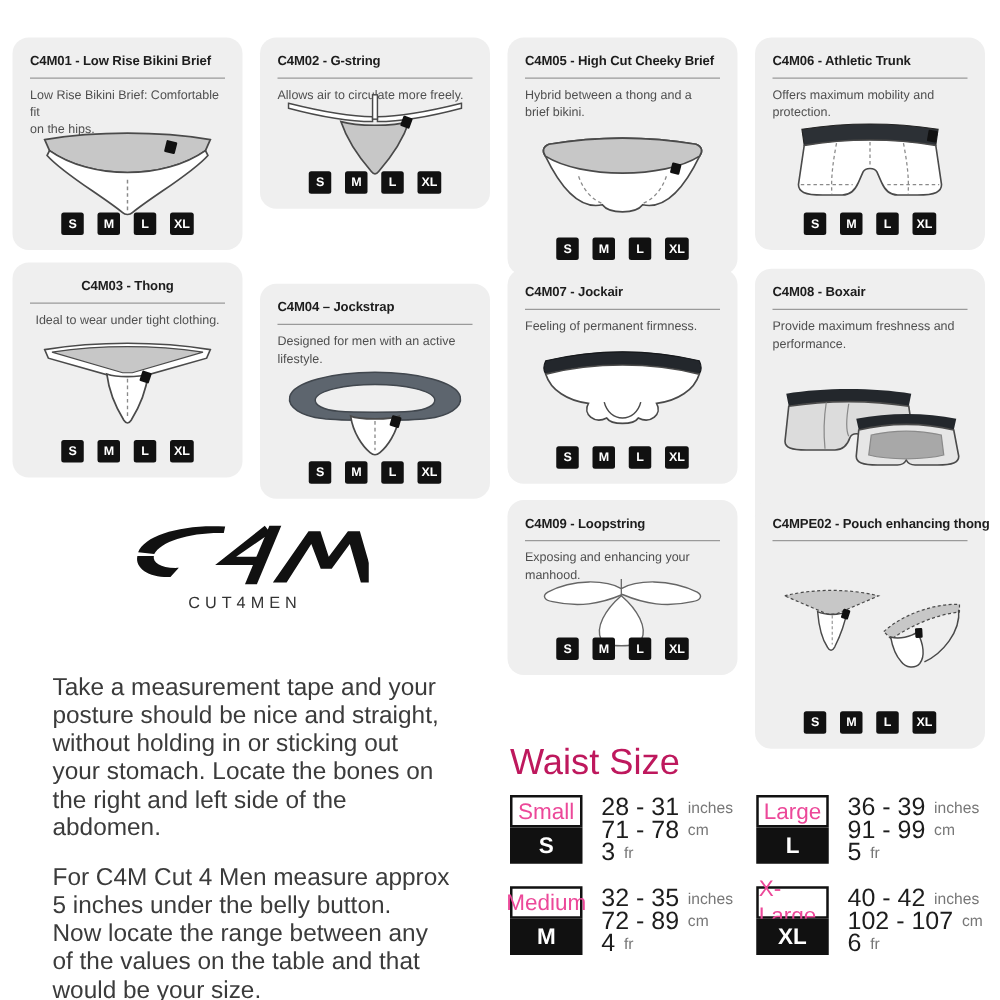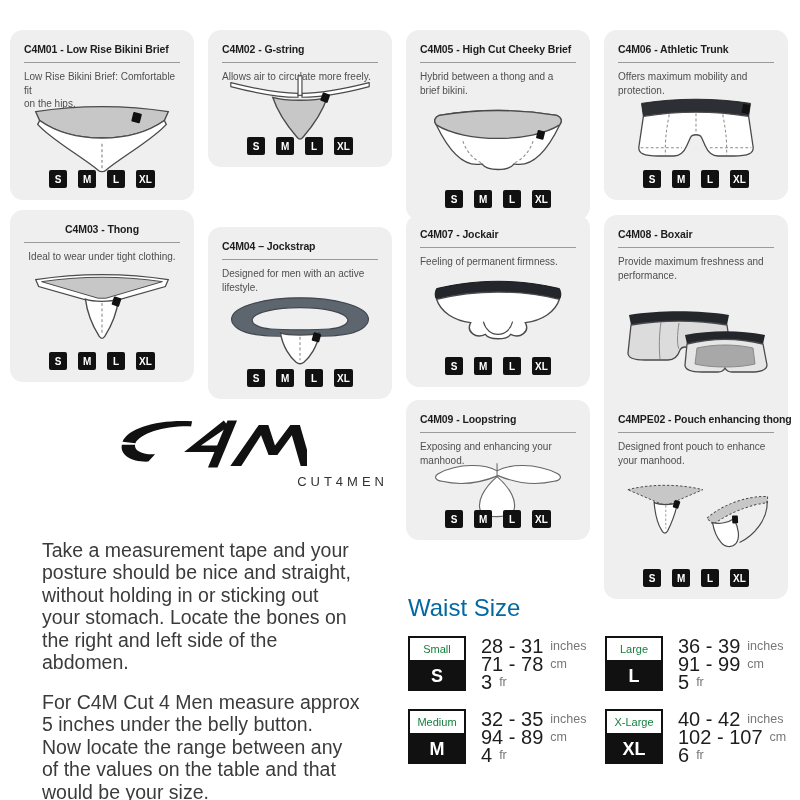--- a/index.html
+++ b/index.html
@@ -24,43 +24,43 @@
     font-size:10px;color:#4f4f4f;line-height:1.35;white-space:pre-line;
   }
   .illus{flex:1;display:flex;align-items:center;justify-content:center;min-height:0;}
   .badges{display:flex;justify-content:center;gap:11px;padding:4px 0 2px 0;}
   .badge{
     min-width:18px;height:18px;padding:0 3px;background:#111111;color:#ffffff;
     font-weight:bold;font-size:10px;display:flex;align-items:center;justify-content:center;
     border-radius:2px;box-sizing:border-box;
   }
   
-  .logo-block{position:absolute;left:28px;top:418px;width:360px;text-align:right;}
+  .logo-block{position:absolute;left:16px;top:418px;width:360px;text-align:center;}
   .logo-sub{
     margin-top:4px;font-size:13px;letter-spacing:4px;color:#333333;font-weight:400;
   }
   .instructions{
     position:absolute;left:42px;top:516px;width:340px;
     font-size:19.5px;line-height:22.5px;color:#3b3b3b;white-space:pre-line;
   }
   .instructions .para2{display:block;margin-top:17px;}
   
   .waist-title{
-    position:absolute;left:408px;top:594px;font-size:24px;font-weight:500;color:#0369a1;
+    position:absolute;left:408px;top:594px;font-size:29px;font-weight:500;color:#be185d;
   }
   .waist-grid{
     position:absolute;left:408px;top:636px;
     display:grid;grid-template-columns:197px 197px;row-gap:17px;
   }
   .size-entry{display:flex;gap:15px;align-items:stretch;}
   .size-box{width:58px;display:flex;flex-direction:column;box-sizing:border-box;}
   .size-box-top{
     height:26px;background:#ffffff;border:2px solid #111111;box-sizing:border-box;
     display:flex;align-items:center;justify-content:center;
-    font-size:11px;color:#15803d;
+    font-size:18px;color:#ec4899;
   }
   .size-box-bottom{
     height:29px;background:#111111;color:#ffffff;font-weight:bold;font-size:18px;
     display:flex;align-items:center;justify-content:center;
   }
   .size-vals{display:flex;flex-direction:column;justify-content:space-between;padding:1px 0;}
   .val-line{display:flex;align-items:center;line-height:18px;white-space:nowrap;}
   .val-num{font-size:20px;color:#1d1d1d;}
   .val-unit{font-size:12.5px;color:#777777;margin-left:7px;}
   svg{display:block;}
@@ -260,22 +260,20 @@
       <span class="badge">S</span>
       <span class="badge">M</span>
       <span class="badge">L</span>
       <span class="badge">XL</span>
     </div>
   </div>
 
   <div class="card" style="left:604px;top:400px;height:199px;">
     <div class="card-title">C4MPE02 - Pouch enhancing thong</div>
     <hr class="card-divider">
-    <div class="card-desc">Designed front pouch to enhance
-your manhood.</div>
     <div class="illus">
       <svg width="150" height="76" viewBox="0 0 150 78">
         <path d="M5,12 C28,6 58,6 82,12 L47,27 L40,27 Z" fill="#c7c7c7" stroke="#4a4a4a" stroke-width="1" stroke-dasharray="2.5,2"></path>
         <path d="M32,25 C38,28 50,28 56,25 C54,37 49,48 46,54 C44,57.5 42,57.5 40,54 C36,48 33,37 32,25 Z" fill="#ffffff" stroke="#4a4a4a" stroke-width="1.2"></path>
         <line x1="44" y1="28" x2="44" y2="52" stroke="#999" stroke-dasharray="2.5,2" stroke-width="1"></line>
         <rect x="52" y="23" width="6" height="8" rx="1" fill="#111" transform="rotate(18 55 27)"></rect>
         <g transform="translate(82,28) rotate(-18)">
           <path d="M0,14 C20,5 48,5 66,12 L64,18 C46,14 22,16 4,22 Z" fill="#c7c7c7" stroke="#4a4a4a" stroke-width="1" stroke-dasharray="2.5,2"></path>
           <path d="M4,20 C10,24 20,25 26,23 C28,34 26,44 20,48 C15,51 8,48 6,42 C3,35 3,27 4,20 Z" fill="#ffffff" stroke="#4a4a4a" stroke-width="1.2"></path>
           <path d="M64,16 C60,34 40,46 24,48" fill="none" stroke="#4a4a4a" stroke-width="1.2"></path>
@@ -368,21 +366,21 @@
       <div class="size-box">
         <div class="size-box-top">Medium</div>
         <div class="size-box-bottom">M</div>
       </div>
       <div class="size-vals">
         <div class="val-line">
             <span class="val-num">32 - 35</span>
             <span class="val-unit">inches</span>
           </div>
         <div class="val-line">
-            <span class="val-num">94 - 89</span>
+            <span class="val-num">72 - 89</span>
             <span class="val-unit">cm</span>
           </div>
         <div class="val-line">
             <span class="val-num">4</span>
             <span class="val-unit">fr</span>
           </div>
       </div>
     </div>
 
     <div class="size-entry">

